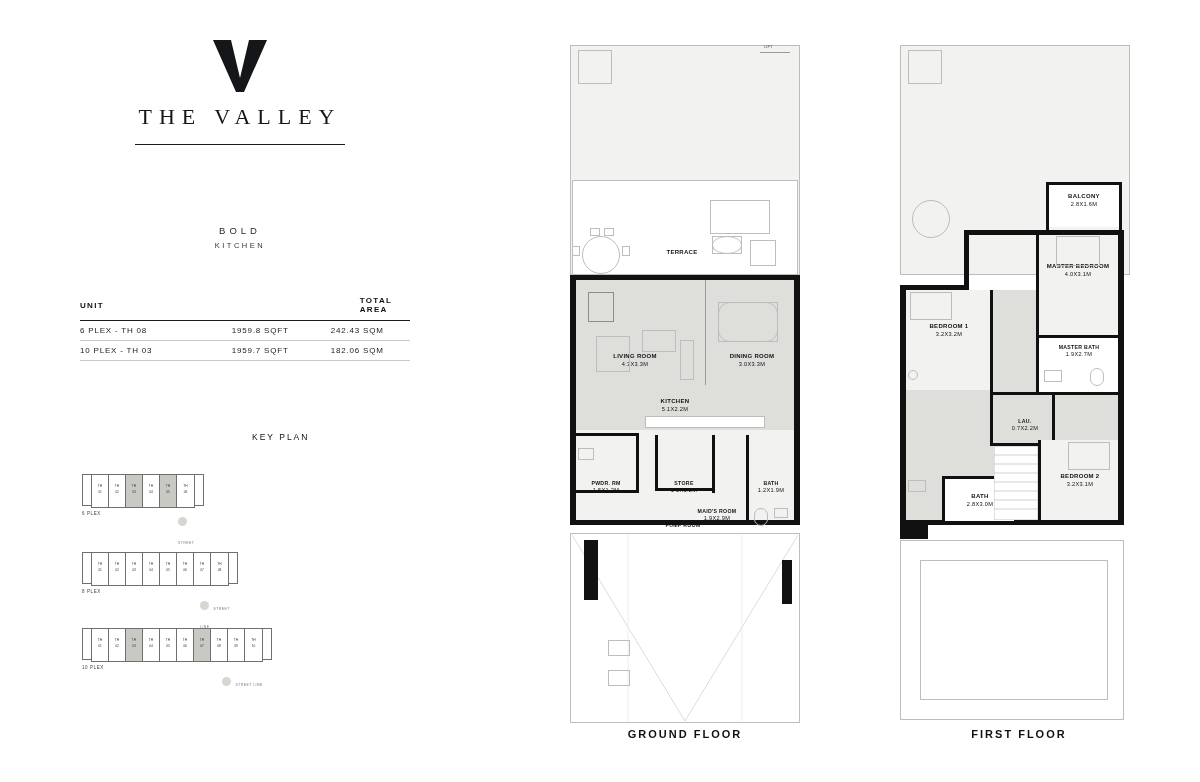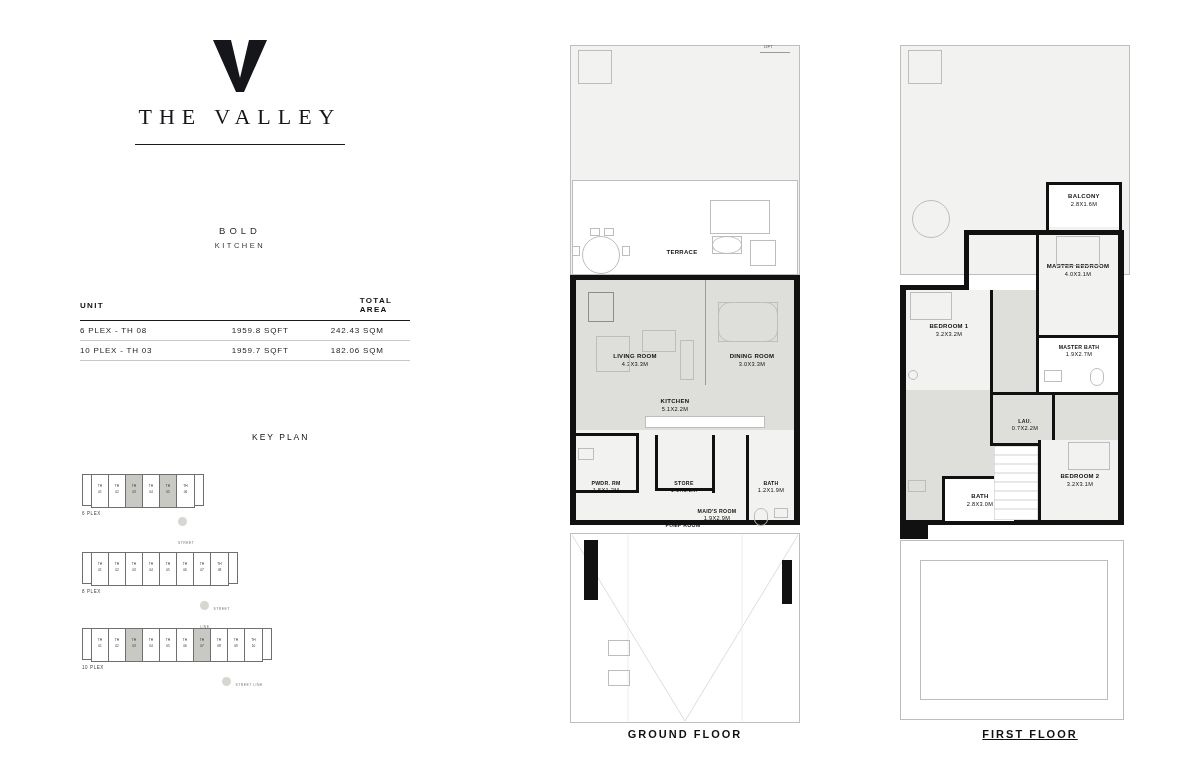--- a/index.html
+++ b/index.html
@@ -478,16 +478,16 @@
       <line x1="0" y1="45" x2="44" y2="45" stroke="#b4b4b4" stroke-width="0.6"></line>
       <line x1="0" y1="54" x2="44" y2="54" stroke="#b4b4b4" stroke-width="0.6"></line>
       <line x1="0" y1="63" x2="44" y2="63" stroke="#b4b4b4" stroke-width="0.6"></line>
     </svg>
 
     <div class="wall" style="left:10px; top:485px; width:28px; height:14px;"></div>
     <div class="outline" style="left:10px; top:500px; width:224px; height:180px;"></div>
     <div class="outline" style="left:30px; top:520px; width:188px; height:140px;"></div>
     <div class="fill-wh" style="left:32px; top:522px; width:184px; height:136px;"></div>
 
-    <div class="plan-caption" style="left:15px; top:688px; width:250px;text-decoration:underline;">FIRST FLOOR</div>
+    <div class="plan-caption" style="left:4px; top:688px; width:250px;">FIRST FLOOR</div>
   </div>
 
 </div>
 
 </body></html>

